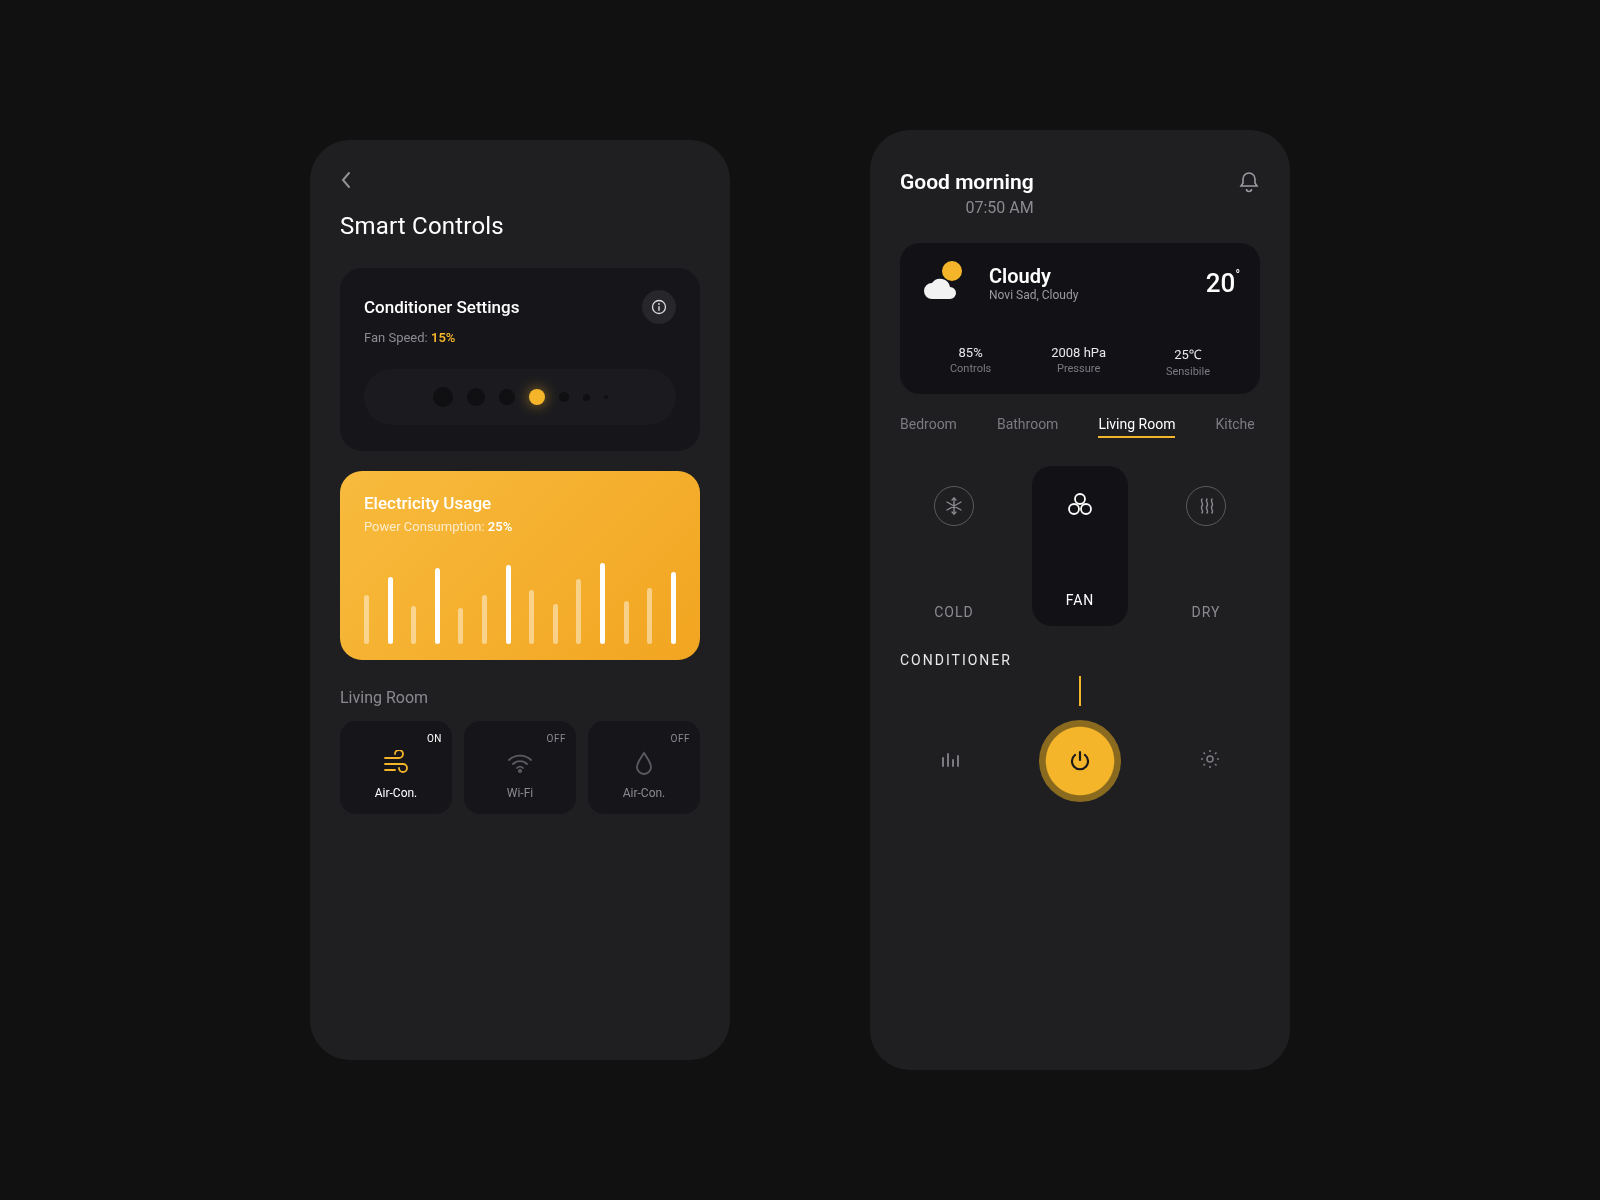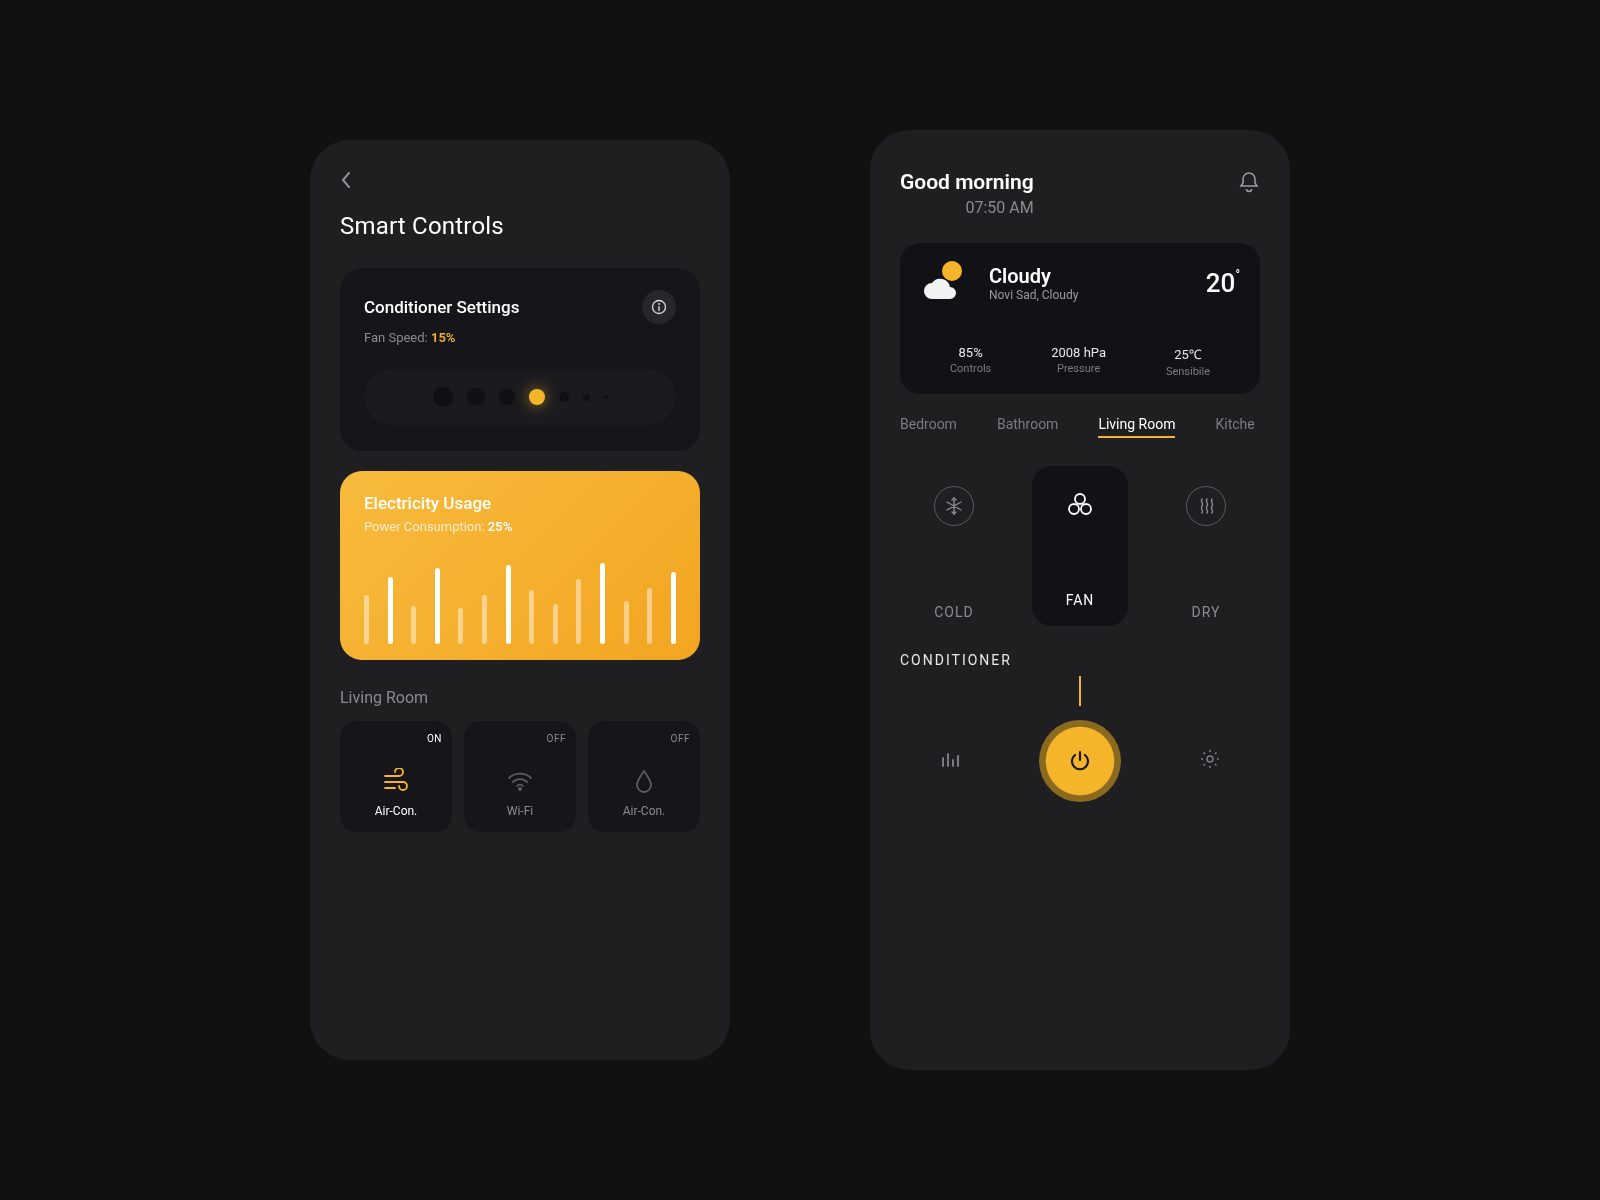--- a/index.html
+++ b/index.html
@@ -77,21 +77,21 @@
   .bar.bright { background: #fff; }
 
   .section-label { color: #8a8a90; font-size: 16px; margin-bottom: 14px; }
   .tiles-row { display: flex; gap: 12px; }
   .tile {
     flex: 1; background: #16161a; border-radius: 16px;
     padding: 12px 10px 14px 10px;
     display: flex; flex-direction: column; align-items: center;
     cursor: pointer;
   }
-  .tile .state { font-size: 10px; color: #8a8a90; align-self: flex-end; letter-spacing: 0.5px; margin-bottom: 22px; }
+  .tile .state { font-size: 10px; color: #8a8a90; align-self: flex-end; letter-spacing: 0.5px; margin-bottom: 4px; }
   .tile.on .state { color: #fff; }
   .tile .tile-icon { width: 30px; height: 30px; display:flex; align-items:center; justify-content:center; margin-bottom: 8px; }
   .tile.on .tile-icon { color: #f5b52a; }
   .tile:not(.on) .tile-icon { color: #5a5a60; }
   .tile .tile-label { font-size: 12px; color: #8a8a90; }
   .tile.on .tile-label { color: #fff; }
 
   
   .greet-row { display:flex; justify-content:space-between; align-items:flex-start; margin-top: 10px; margin-bottom: 26px; }
   .greet-title { font-size: 21px; font-weight: 600; margin-bottom: 4px; }

